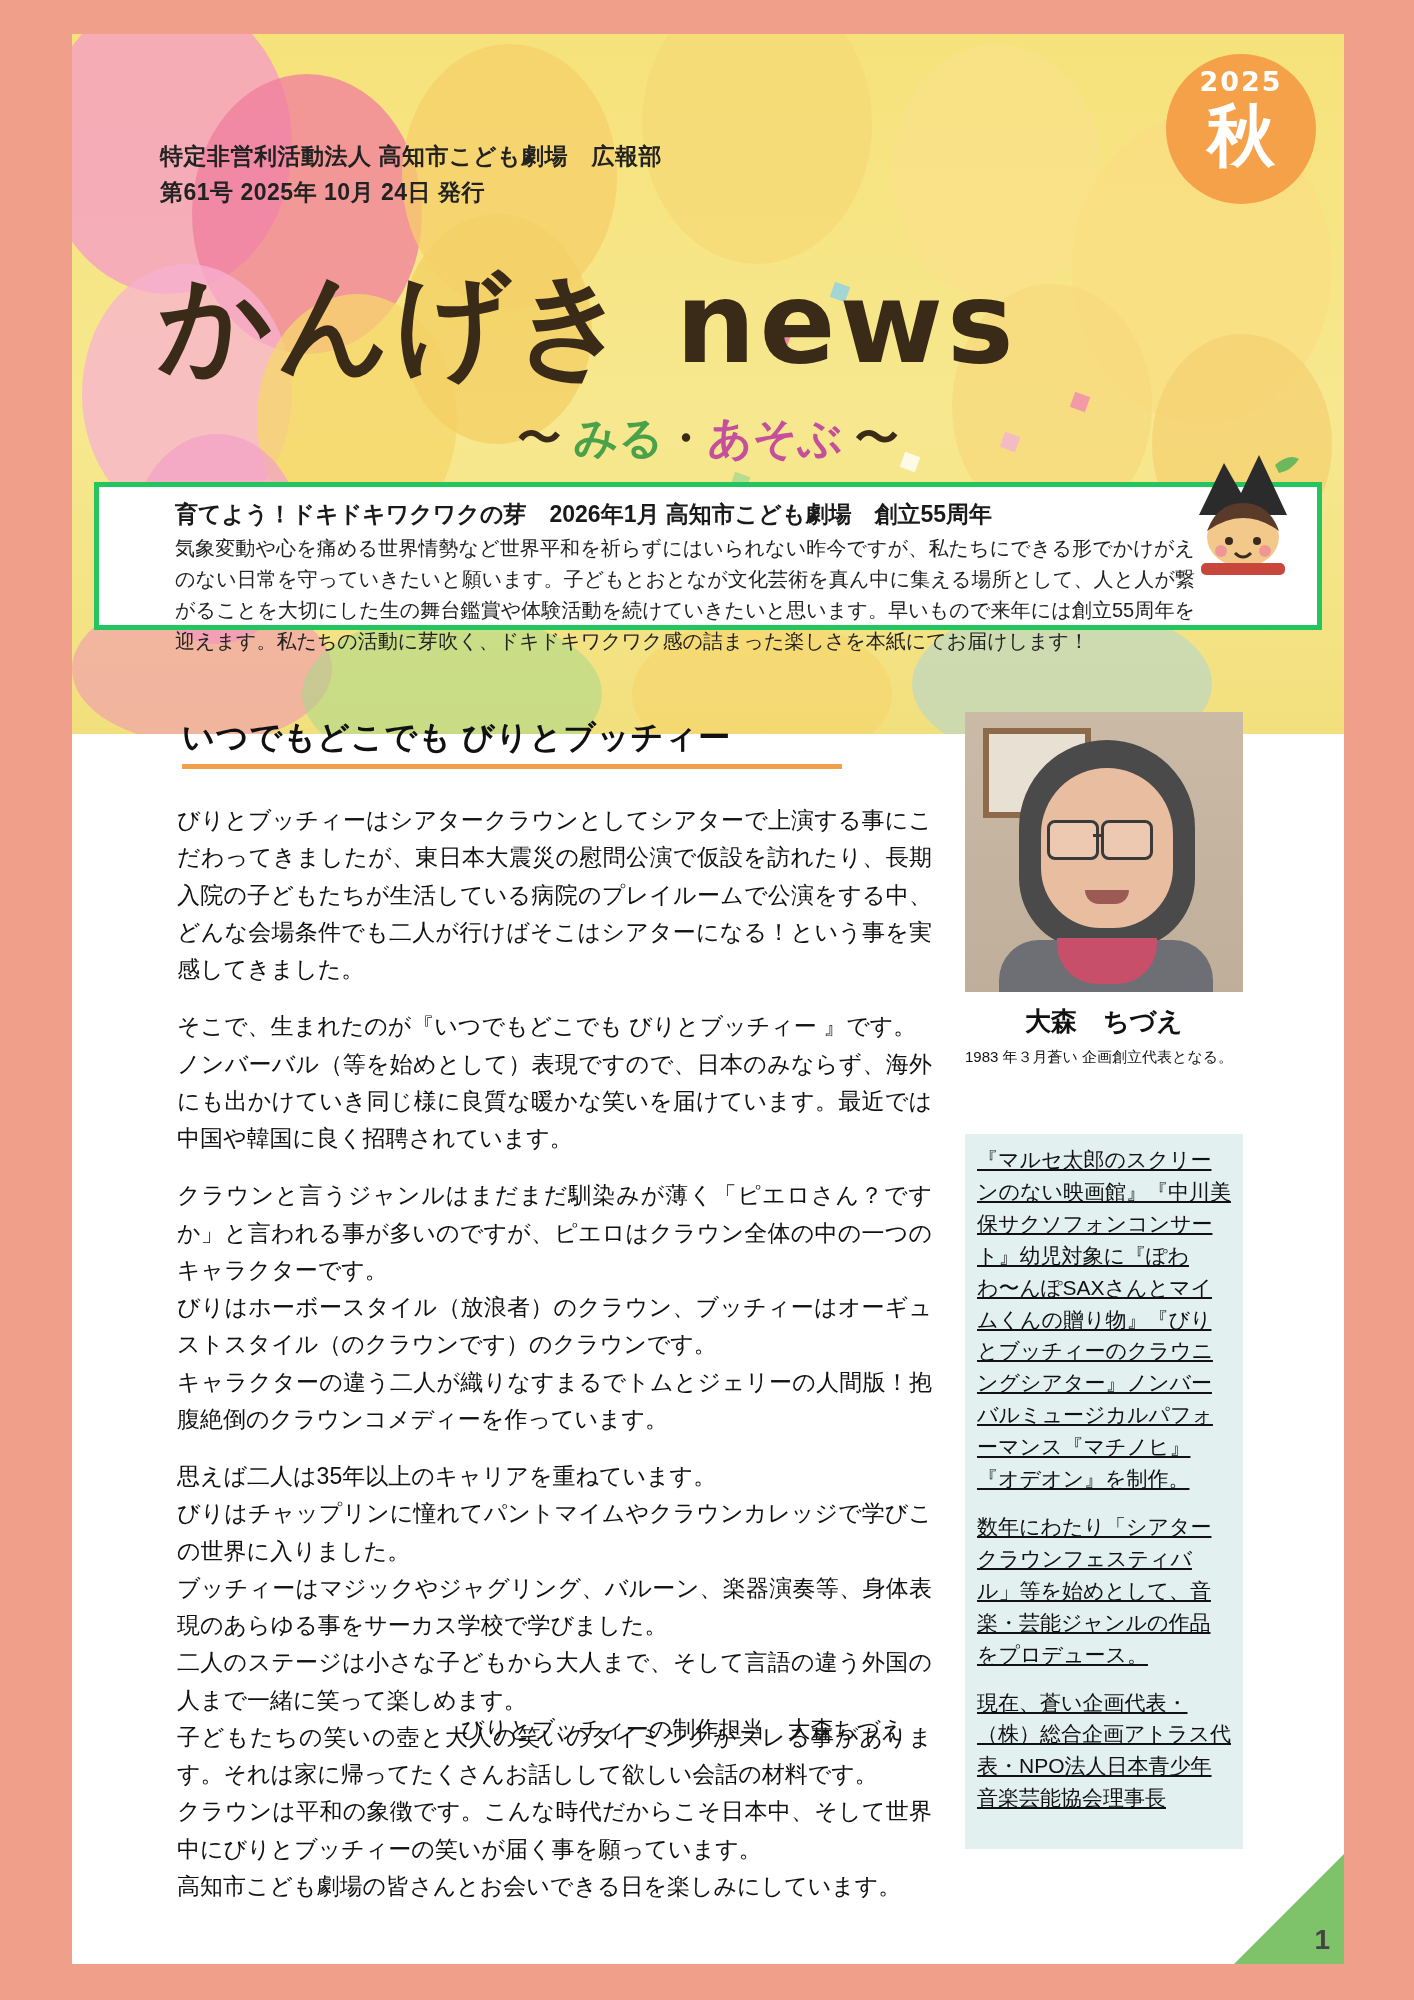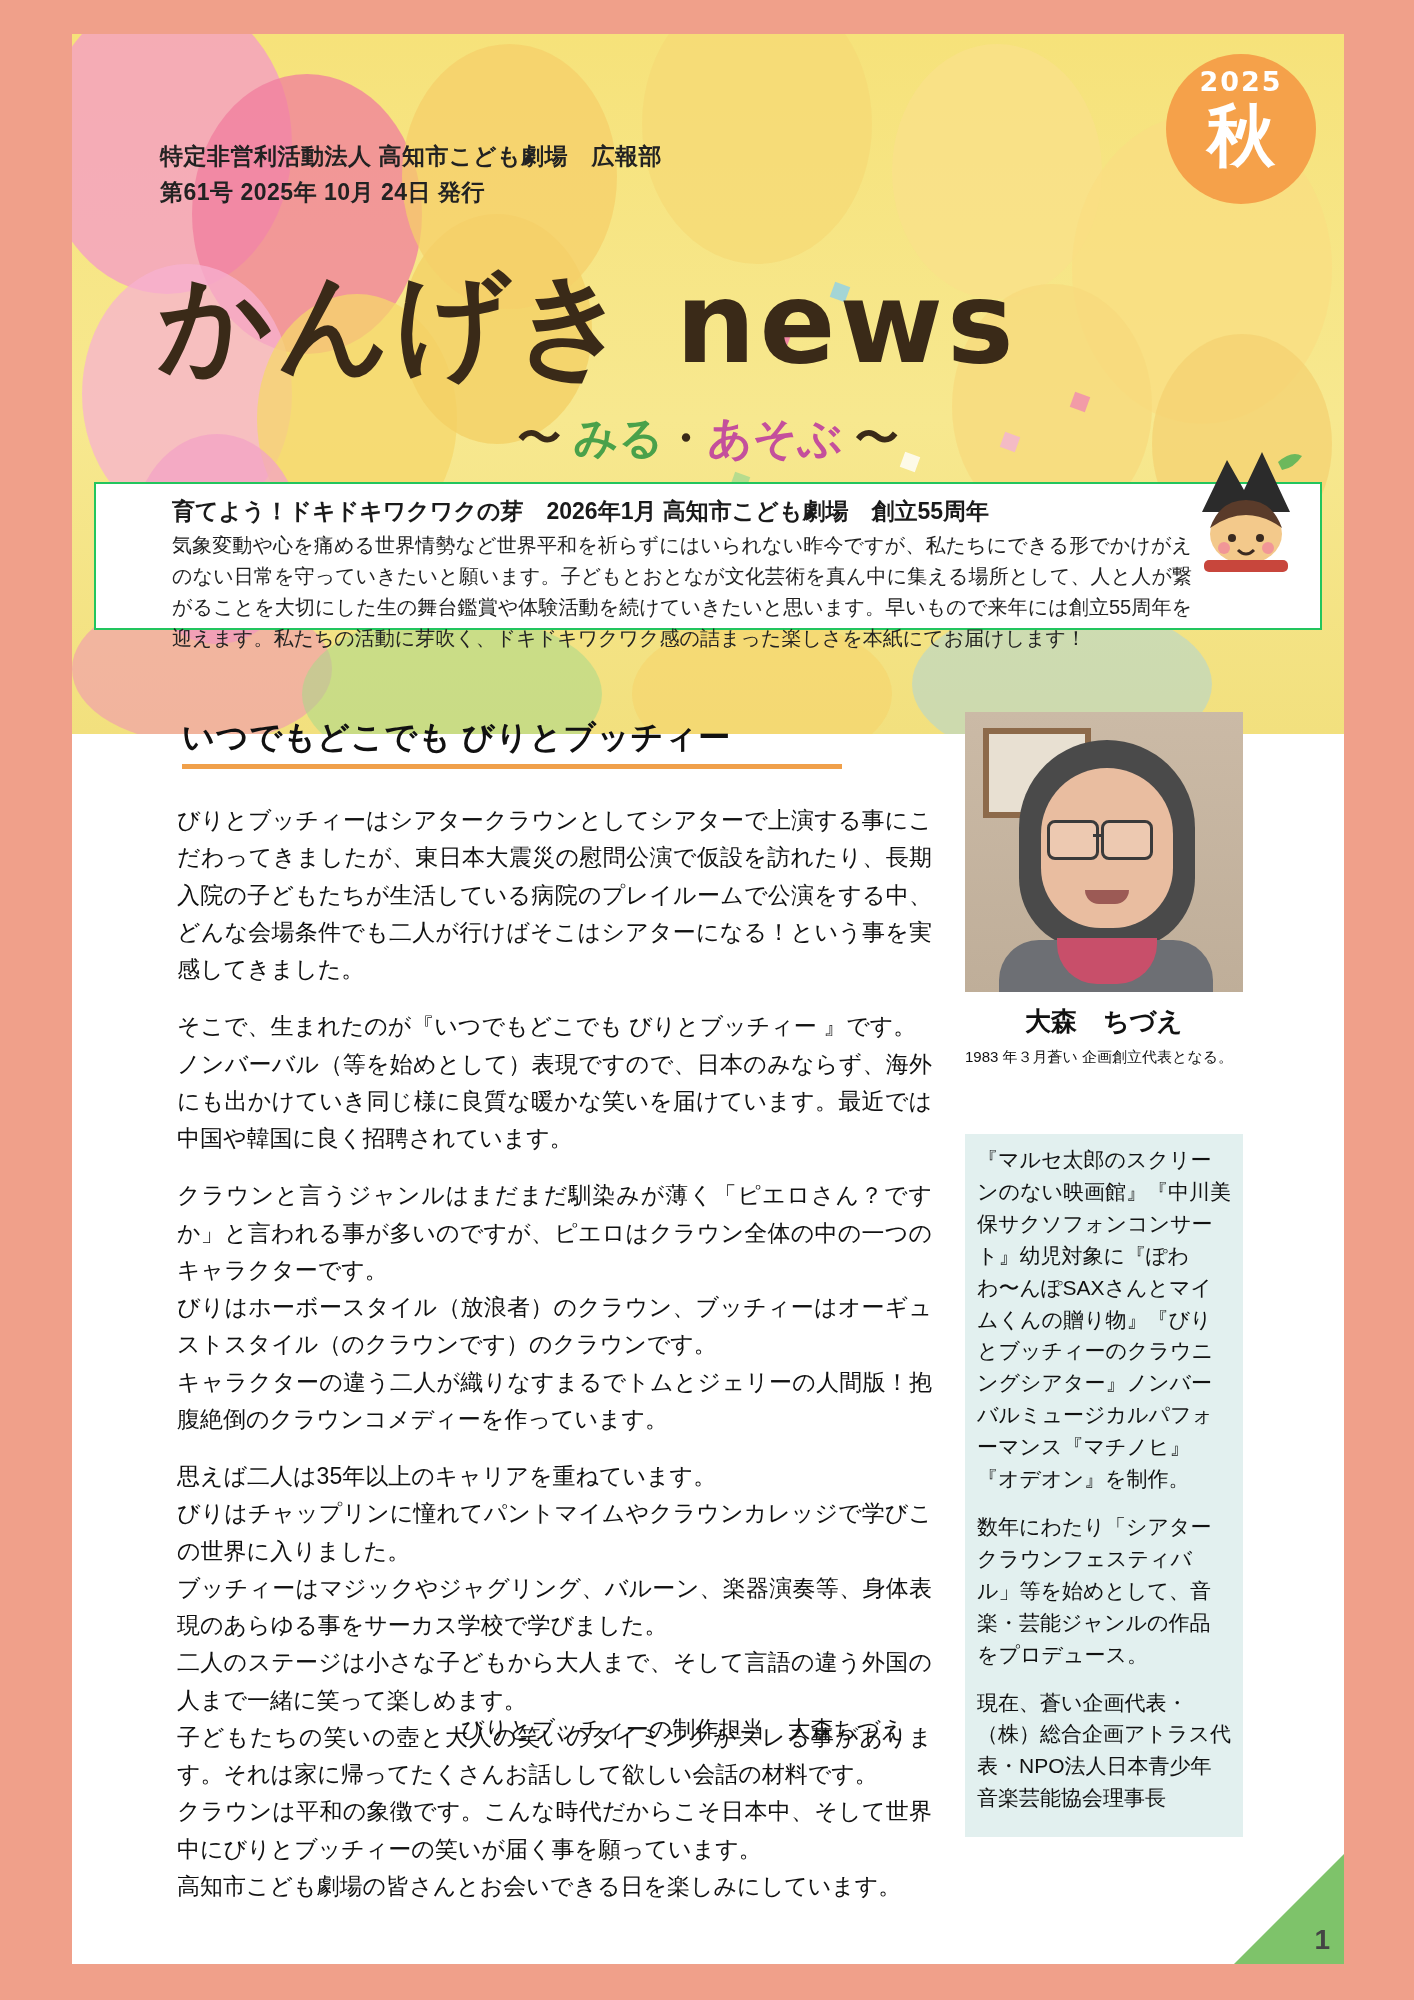--- a/index.html
+++ b/index.html
@@ -134,21 +134,21 @@
   }
 
   
   .notice {
     position: absolute;
     left: 22px;
     top: 448px;
     width: 1228px;
     height: 148px;
     background: #ffffff;
-    border: 2px solid #22c55e;
+    border: 5px solid #22c55e;
     box-sizing: border-box;
   }
   .notice-title {
     position: absolute;
     left: 76px;
     top: 12px;
     font-size: 23px;
     font-weight: bold;
     color: #1a1a1a;
     white-space: nowrap;
@@ -281,25 +281,26 @@
     font-size: 15px;
     line-height: 1.52;
     color: #111;
   }
   .bio-box {
     position: absolute;
     left: 893px;
     top: 1100px;
     width: 278px;
     background: #e2f0ef;
-    padding: 10px 12px 14px 12px;
+    padding: 10px 12px 26px 12px;
     box-sizing: border-box;
     font-size: 21px;
     line-height: 1.52;
     color: #111;
+    text-decoration: underline;
   }
   .bio-box p { margin: 0 0 16px 0; }
   .bio-box p:last-child { margin-bottom: 9px; }
 
   
   .corner {
     position: absolute;
     right: 0;
     bottom: 0;
     width: 0;

